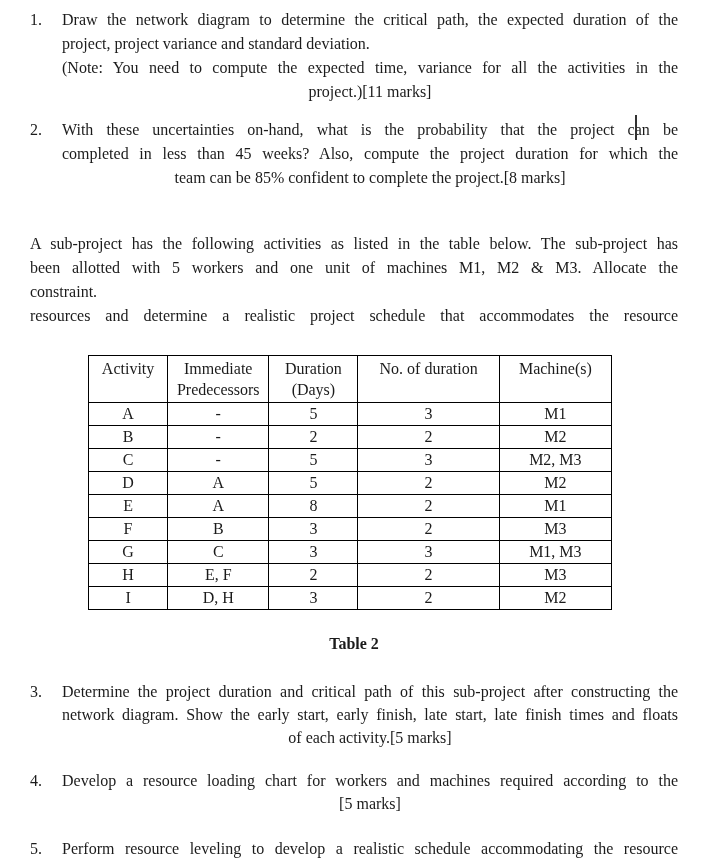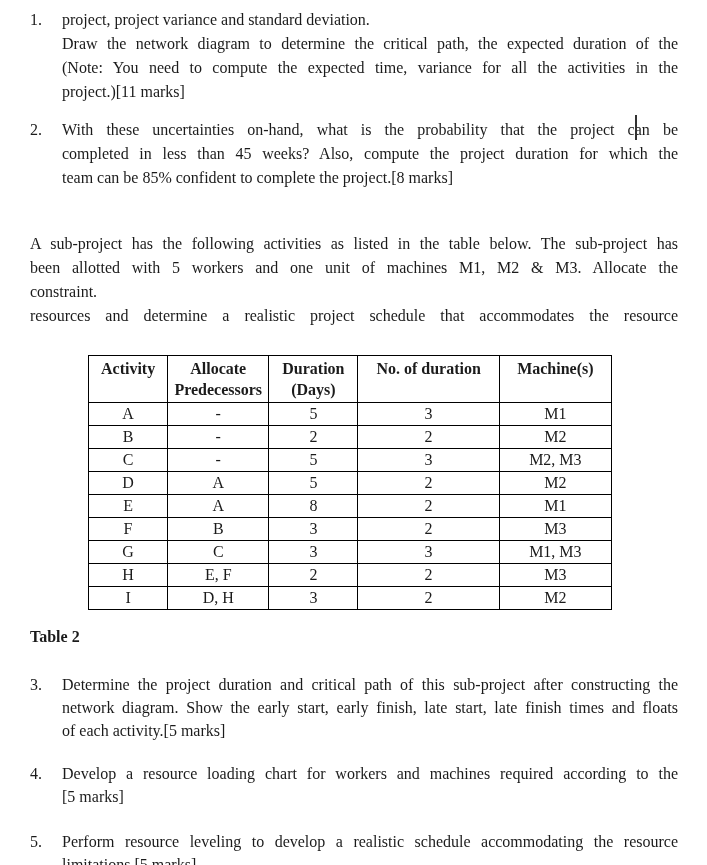--- a/index.html
+++ b/index.html
@@ -13,58 +13,58 @@
     position:relative;box-sizing:border-box;
     width:707px;height:865px;
     padding:8px 29px 0 30px;
   }
   .item{display:flex;}
   .num{width:32px;flex-shrink:0;line-height:24px;}
   .qbody{flex:1;min-width:0;}
   .line{line-height:24px;white-space:normal;}
   .compact .line,.compact .num{line-height:23px;}
   .j{text-align:justify;text-align-last:justify;}
-  .lastrow{display:flex;justify-content:flex-start;}
+  .lastrow{display:flex;justify-content:center;}
   .marks{text-align:right;}
   .intro{margin-top:42px;}
   .intro .line{line-height:24px;}
   table.acttable{
     border-collapse:collapse;table-layout:fixed;
     margin:27px 0 0 58px;width:524px;
   }
   table.acttable th,table.acttable td{
     border:1px solid #000;text-align:center;
     font-size:16px;padding:0;overflow:hidden;
   }
-  table.acttable th{vertical-align:top;font-weight:bold;padding:2px 0;}
+  table.acttable th{vertical-align:top;font-weight:normal;padding:2px 0;}
   .hline{height:21px;line-height:21px;}
   table.acttable td{height:22px;line-height:22px;font-weight:normal;}
   td.act{font-weight:bold;}
   .caption{
-    margin-top:15px;font-weight:bold;line-height:24px;
+    margin-top:22px;text-align:center;font-weight:bold;line-height:24px;
   }
   .q2wrap{margin-top:14px;}
   .q3wrap{margin-top:24px;}
   .q4wrap{margin-top:20px;}
   .q5wrap{margin-top:22px;}
   .caret{
     position:absolute;left:635px;top:115px;
     width:2px;height:25px;background:#333;
   }
 </style>
 </head>
 <body>
 
 <div class="page">
 
   <div class="item">
     <div class="num">1.</div>
     <div class="qbody">
+      <div class="line j">Draw the network diagram to determine the critical path, the expected duration of the</div>
       <div class="line">project, project variance and standard deviation.</div>
-      <div class="line j">Draw the network diagram to determine the critical path, the expected duration of the</div>
       <div class="line j">(Note: You need to compute the expected time, variance for all the activities in the</div>
       <div class="line lastrow">
         <span>project.)</span>
         <span class="marks">[11 marks]</span>
       </div>
     </div>
   </div>
 
   <div class="item q2wrap">
     <div class="num">2.</div>
@@ -93,21 +93,21 @@
       <col style="width:141px">
         <col style="width:112px">
     </colgroup>
     <thead>
       <tr>
         <th>
           <div class="hline">Activity</div>
           <div class="hline"></div>
         </th>
         <th>
-          <div class="hline">Allocate</div>
+          <div class="hline">Immediate</div>
           <div class="hline">Predecessors</div>
         </th>
         <th>
           <div class="hline">Duration</div>
           <div class="hline">(Days)</div>
         </th>
         <th>
           <div class="hline">No. of duration</div>
           <div class="hline"></div>
         </th>

